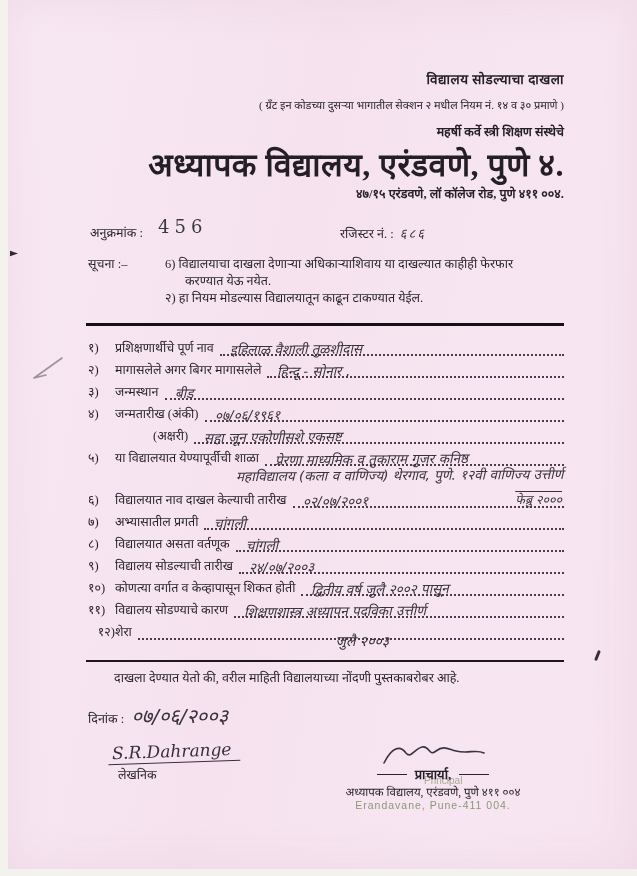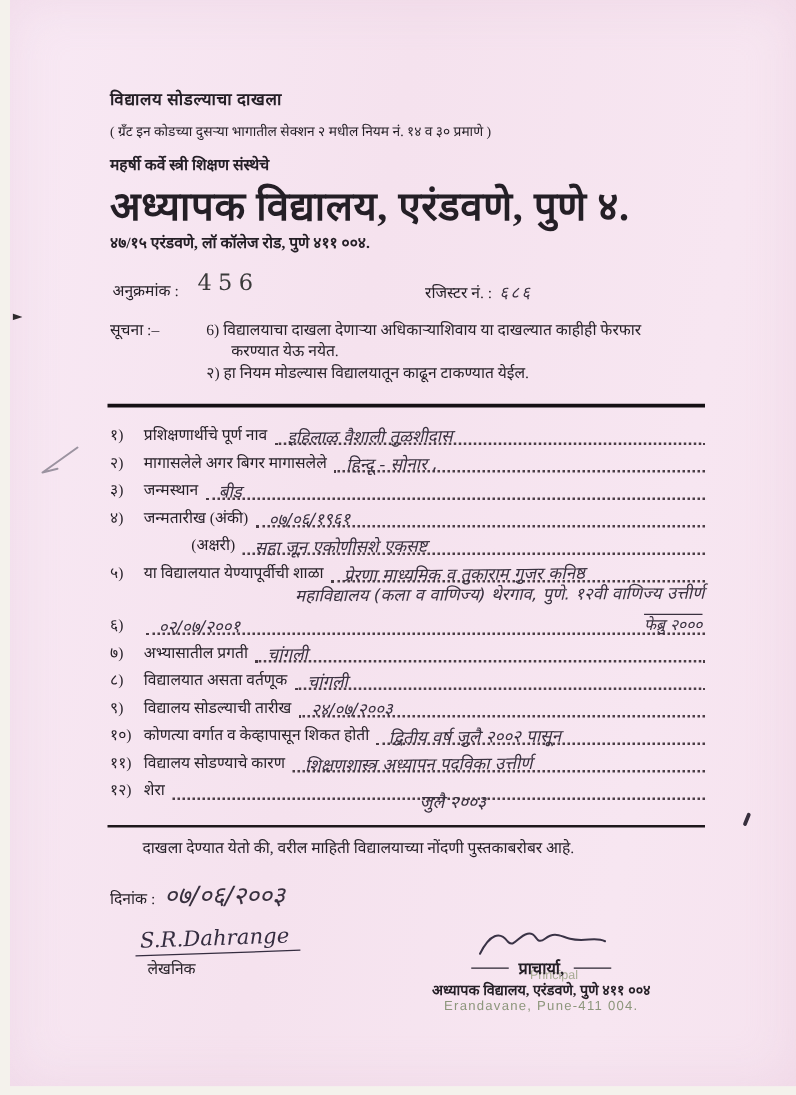--- a/index.html
+++ b/index.html
@@ -7,21 +7,21 @@
     width:637px;height:876px;position:relative;overflow:hidden;
     background:#f4f2ec;
     font-family:"Liberation Serif", serif;
   }
   .page{
     position:absolute;left:8px;top:0;width:629px;height:869px;
     background:linear-gradient(100deg,#f8e9f4 0%,#f5e2ee 42%,#f7e6f1 78%,#f6e3ef 100%);
     box-shadow:inset 0 0 40px rgba(230,200,220,.45);
   }
   .content{position:absolute;left:80px;top:70px;width:476px;color:#241f26;}
-  .center{text-align:left;}
+  .center{text-align:right;}
   .doc-title{font-size:13.5px;font-weight:bold;letter-spacing:.5px;}
   .subtitle{font-size:11px;margin-top:9px;}
   .society{font-size:12.5px;font-weight:bold;margin-top:11px;}
   .institute{font-size:32px;font-weight:bold;margin-top:2px;letter-spacing:.5px;}
   .address{font-size:12.5px;font-weight:bold;}
   .serial{position:relative;height:26px;margin-top:16px;font-size:12.5px;}
   .serial-label{position:absolute;left:2px;top:6px;}
   .seq-value{
     position:absolute;left:70px;top:-2px;
     font-family:"DejaVu Serif", serif;font-size:18px;letter-spacing:5px;color:#3a3a3a;
@@ -44,21 +44,21 @@
   .fill .hw{position:absolute;left:10px;bottom:-4px;font-size:13.5px;transform:rotate(-.6deg);}
   .fill .hw-note{
     position:absolute;right:2px;bottom:-2px;font-size:12.5px;
     font-family:"DejaVu Sans", sans-serif;font-style:italic;color:#39313f;
     text-decoration:overline;
   }
   .row-indent .num{visibility:hidden;}
   .row-indent .lbl{padding-left:38px;text-align:center;}
   .hw-line{height:20px;padding-left:36px;font-size:13.5px;text-align:right;}
   .hw-line .hw{transform:rotate(-.4deg);display:inline-block;}
-  .row-last{margin-bottom:20px;}
+  .row-last{margin-bottom:20px;text-align:right;}
   .hw-below{position:absolute;left:52%;top:13px;font-size:14px;}
   .check-mark{position:absolute;left:-56px;top:0px;}
   .rule-thin{border-top:2px solid #1e181c;margin:0 0 0 -2px;}
   .cert{margin-top:7px;font-size:12.5px;text-indent:26px;}
   .dateline{margin-top:16px;font-size:12.5px;}
   .dateline .hw{font-size:20px;margin-left:4px;}
   .sigrow{display:flex;margin-top:12px;}
   .clerk{margin-left:20px;}
   .clerk-sig{
     display:inline-block;font-family:"DejaVu Serif", serif;font-style:italic;
@@ -67,21 +67,21 @@
   }
   .clerk-title{font-size:12.5px;margin:3px 0 0 10px;}
   .principal{margin-left:auto;margin-right:26px;text-align:center;position:relative;width:210px;}
   .squiggle{display:block;margin:0 auto -2px auto;}
   .principal-title{font-size:13px;font-weight:bold;position:relative;z-index:2;}
   .rule-seg{display:inline-block;width:30px;border-top:1.5px solid #2a2430;vertical-align:middle;margin:0 8px 3px 8px;}
   .stamp-en{
     position:absolute;left:96px;top:34px;font-family:"Liberation Sans", sans-serif;
     font-size:10px;color:#9aa184;opacity:.85;z-index:1;
   }
-  .principal-inst{font-size:11.5px;font-weight:bold;margin-top:1px;}
+  .principal-inst{font-size:11.5px;font-weight:normal;margin-top:1px;}
   .stamp-text{
     font-family:"Liberation Sans", sans-serif;font-size:10.5px;
     color:#8d967c;letter-spacing:1px;margin-top:0px;
   }
   .artifact-left{
     position:absolute;left:2px;top:249px;width:8px;height:9px;background:#2e2a2e;
     clip-path:polygon(0 20%,100% 50%,0 80%);
   }
   .artifact-comma{
     position:absolute;left:588px;top:650px;width:3px;height:11px;background:#372f3d;
@@ -170,20 +170,21 @@
         <span class="fill">
             <span class="hw">प्रेरणा माध्यमिक व तुकाराम गुजर कनिष्ठ</span>
           </span>
       </div>
       <div class="hw-line">
         <span class="hw">महाविद्यालय (कला व वाणिज्य) थेरगाव, पुणे. १२वी वाणिज्य उत्तीर्ण</span>
       </div>
 
       <div class="row">
         <span class="num">६)</span>
+        <span class="lbl">विद्यालयात नाव दाखल केल्याची तारीख</span>
         <span class="fill">
           <span class="hw">०२/०७/२००१</span>
           <span class="hw-note">फेब्रु २०००</span>
         </span>
       </div>
 
       <div class="row">
         <span class="num">७)</span>
         <span class="lbl">अभ्यासातील प्रगती</span>
         <span class="fill">

